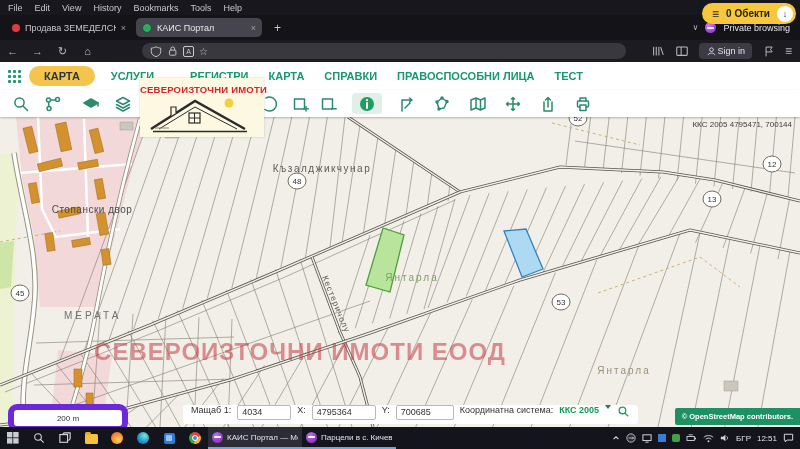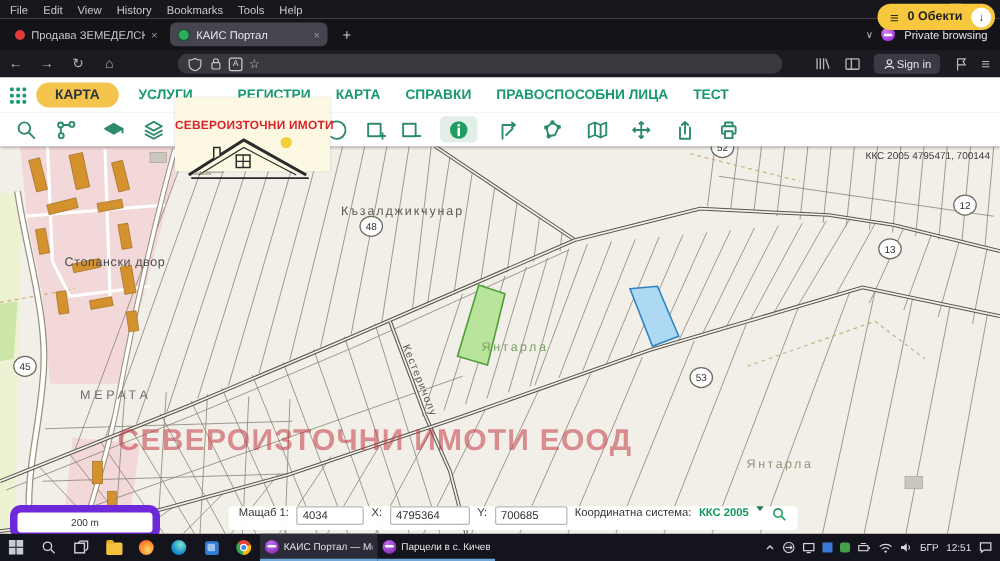--- a/index.html
+++ b/index.html
@@ -43,21 +43,21 @@
            display:flex;align-items:center;gap:7px;padding:0 3px 0 10px;font-weight:bold;font-size:10px;color:#222}
   .objham{font-size:12px;color:#222}
   .objcirc{width:16px;height:16px;border-radius:50%;background:#fff;display:flex;align-items:center;justify-content:center;font-size:9px;color:#222}
   
   .mtoolbar{position:absolute;top:90px;left:0;right:0;height:27px;background:#fff;box-shadow:0 1px 2px rgba(0,0,0,.25);z-index:3}
   .tool{position:absolute;top:3px;width:28px;height:21px;display:flex;align-items:center;justify-content:center}
   .tool.sel{background:#e2efe8;border-radius:4px}
   .tool svg{stroke:#2c8a6d;fill:none;stroke-width:1.5;stroke-linecap:round;stroke-linejoin:round}
   
   .logo{position:absolute;left:140px;top:78px;width:124px;height:59px;background:#fcf8e2;z-index:6;text-align:center;box-shadow:0 0 2px rgba(0,0,0,.2)}
-  .logo-title{color:#d8232a;font-weight:bold;font-size:9.5px;margin-top:17px;white-space:nowrap;letter-spacing:0.2px}
+  .logo-title{color:#d8232a;font-weight:bold;font-size:9.5px;margin-top:6px;white-space:nowrap;letter-spacing:0.2px}
   
   .map{position:absolute;top:117px;left:0;width:800px;height:310px}
   .map svg.base{position:absolute;left:0;top:0}
   .scalebox{position:absolute;left:8px;top:287px;width:108px;height:16px;background:#fff;border:6px solid #6d28d9;
             border-radius:9px;font-size:8px;display:flex;align-items:center;justify-content:center;color:#333;z-index:4}
   .statusbar{position:absolute;left:183px;top:288px;height:19px;background:rgba(255,255,255,.96);border-radius:3px;
              display:flex;font-size:9px;color:#333;padding:0 8px;gap:6px;z-index:4;white-space:nowrap}
   .sb-input{background:#fff;border:1px solid #b9b9b9;border-radius:2px;height:13px;line-height:13px;padding:0 4px;font-size:9px;display:inline-block}
   .crs{color:#0f9d58;font-weight:bold}
   .caret{width:0;height:0;border-left:3.5px solid transparent;border-right:3.5px solid transparent;border-top:4.5px solid #2d7a4f;display:inline-block}
@@ -506,20 +506,21 @@
     <span class="sb-input" style="min-width:48px">700685</span>
     <span>Координатна система:</span>
     <span class="crs">ККС 2005</span>
     <span class="caret"></span>
     <svg width="13" height="13" viewBox="0 0 18 18">
       <circle cx="7.5" cy="7.5" r="4.6" stroke="#1f9d63" fill="none" stroke-width="1.8"></circle>
       <path d="M11,11 L15.5,15.5" stroke="#1f9d63" stroke-width="1.8"></path>
     </svg>
   </div>
 
+  <div class="osm">© OpenStreetMap contributors.</div>
 </div>
 
 <div class="taskbar">
   <span class="tbicon">
     <svg width="12" height="12" viewBox="0 0 12 12">
       <rect x="0" y="0" width="5.4" height="5.4" fill="#c8cdd2"></rect>
         <rect x="6.2" y="0" width="5.4" height="5.4" fill="#c8cdd2"></rect>
       <rect x="0" y="6.2" width="5.4" height="5.4" fill="#c8cdd2"></rect>
         <rect x="6.2" y="6.2" width="5.4" height="5.4" fill="#c8cdd2"></rect>
     </svg>

